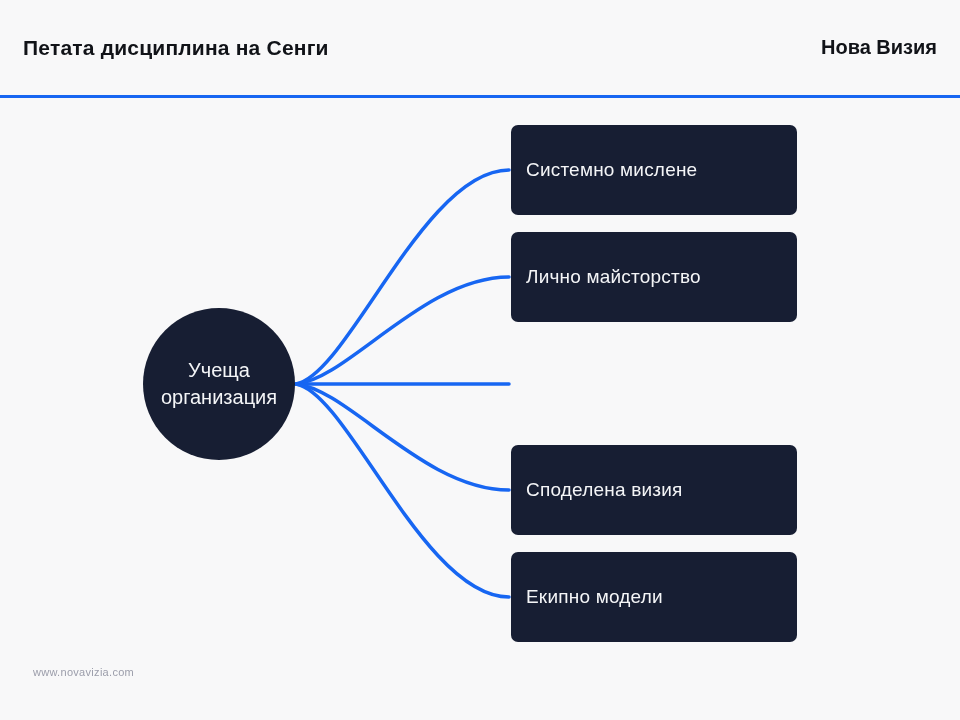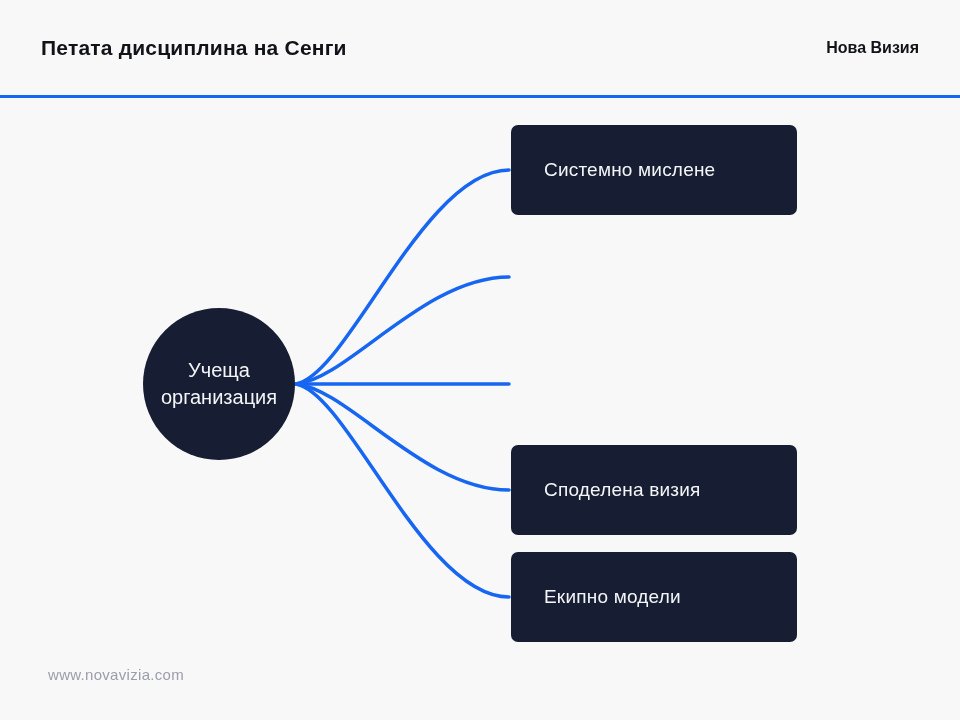--- a/index.html
+++ b/index.html
@@ -16,28 +16,28 @@
     font-family:"Liberation Sans", sans-serif;
     background:var(--bg);
     position:relative;
   }
   .page{position:relative;width:960px;height:720px;background:var(--bg);}
 
   
   .header{
     position:absolute;top:0;left:0;width:960px;height:95px;
     display:flex;align-items:center;justify-content:space-between;
-    padding:0 41px;
+    padding:0 23px;
   }
   .header .title{
     font-size:21px;font-weight:bold;color:var(--header-text);
     letter-spacing:0.2px;
   }
   .header .brand{
-    font-size:16px;font-weight:bold;color:var(--header-text);
+    font-size:20px;font-weight:bold;color:var(--header-text);
   }
   .header-rule{
     position:absolute;top:95px;left:0;width:960px;height:3px;
     background:var(--accent);
   }
 
   
   .connections{position:absolute;top:0;left:0;width:960px;height:720px;}
   .connections path{
     fill:none;stroke:var(--accent);stroke-width:3.5;stroke-linecap:round;
@@ -50,33 +50,33 @@
     display:flex;align-items:center;justify-content:center;text-align:center;
     color:var(--node-text);font-size:20px;line-height:1.35;
     padding:10px;
   }
 
   
   .node{
     position:absolute;left:511px;width:286px;height:90px;
     background:var(--navy);border-radius:7px;
     display:flex;align-items:center;
-    padding-left:33px;
+    padding-left:15px;
     color:var(--node-text);font-size:19px;letter-spacing:0.2px;
   }
   .node-1{top:125px;}
   .node-2{top:232px;}
   .node-3{top:339px;}
   .node-4{top:445px;}
   .node-5{top:552px;}
 
   
   .footer{
-    position:absolute;left:48px;top:666px;
-    font-size:15px;color:var(--footer-text);letter-spacing:0.3px;
+    position:absolute;left:33px;top:666px;
+    font-size:11px;color:var(--footer-text);letter-spacing:0.3px;
   }
 </style>
 </head>
 <body>
 
 <div class="page">
 
   <div class="header">
     <div class="title">Петата дисциплина на Сенги</div>
     <div class="brand">Нова Визия</div>
@@ -91,20 +91,23 @@
     <path d="M 296 384 C 348 393 424 597 509 597"></path>
   </svg>
 
   <div class="hub">
     <span>Учеща организация</span>
   </div>
 
   <div class="node node-1">
     <span>Системно мислене</span>
   </div>
+  <div class="node node-2">
+    <span>Лично майсторство</span>
+  </div>
   <div class="node node-4">
     <span>Споделена визия</span>
   </div>
   <div class="node node-5">
     <span>Екипно модели</span>
   </div>
 
   <div class="footer">www.novavizia.com</div>
 
 </div>

